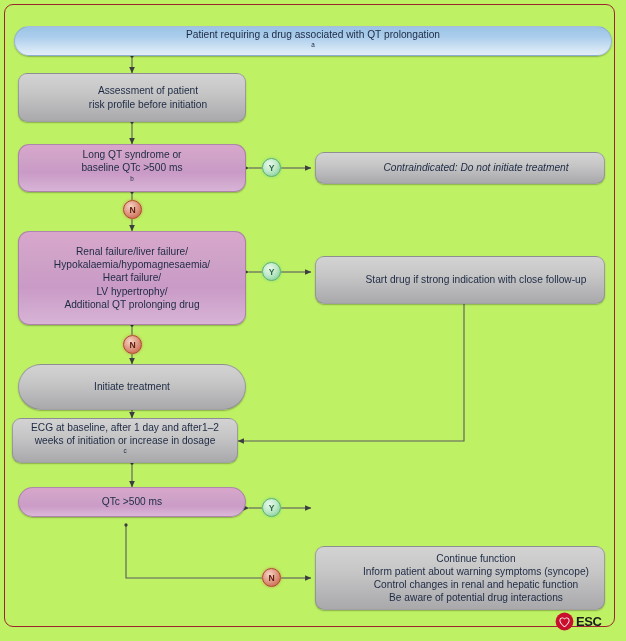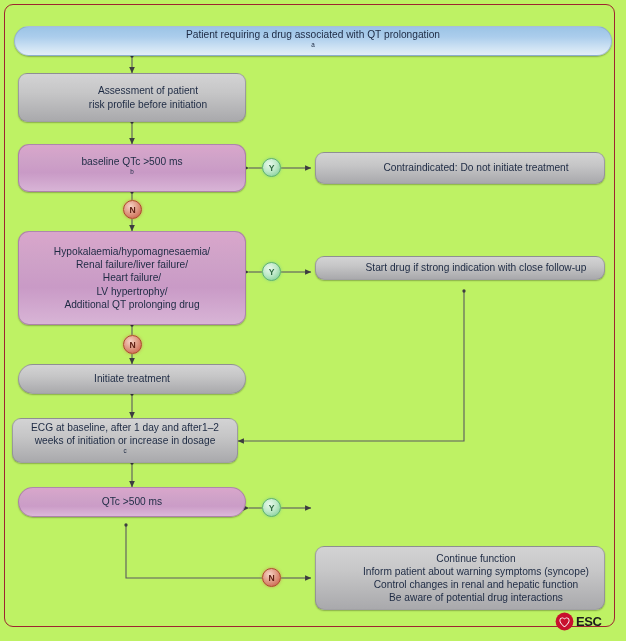--- a/index.html
+++ b/index.html
@@ -180,59 +180,60 @@
 
   <div class="node grey" style="left:18px; top:73px; width:228px; height:49px;">
     <span>
       <span class="ln">Assessment of patient</span>
       <span class="ln">risk profile before initiation</span>
     </span>
   </div>
 
   <div class="node pink" style="left:18px; top:144px; width:228px; height:48px;">
     <span>
+      <span class="ln">Long QT syndrome or</span>
       <span class="ln"><span>baseline QTc &gt;500 ms</span><sup>b</sup></span>
     </span>
   </div>
 
   <div class="badge badge-y" style="left:262px; top:158px;">
     <span>Y</span>
   </div>
 
-  <div class="node grey" style="left:315px; top:152px; width:290px; height:32px;">
+  <div class="node grey" style="left:315px; top:152px; width:290px; height:32px;font-style:italic;">
     <span>Contraindicated: Do not initiate treatment</span>
   </div>
 
   <div class="badge badge-n" style="left:123px; top:200px;">
     <span>N</span>
   </div>
 
   <div class="node pink" style="left:18px; top:231px; width:228px; height:94px;">
     <span>
+      <span class="ln">Renal failure/liver failure/</span>
       <span class="ln">Hypokalaemia/hypomagnesaemia/</span>
-      <span class="ln">Renal failure/liver failure/</span>
       <span class="ln">Heart failure/</span>
       <span class="ln">LV hypertrophy/</span>
       <span class="ln">Additional QT prolonging drug</span>
     </span>
   </div>
 
   <div class="badge badge-y" style="left:262px; top:262px;">
     <span>Y</span>
   </div>
 
-  <div class="node grey" style="left:315px; top:256px; width:290px; height:24px;">
+  <div class="node grey" style="left:315px; top:256px; width:290px; height:48px;">
     <span>Start drug if strong indication with close follow-up</span>
   </div>
 
   <div class="badge badge-n" style="left:123px; top:335px;">
     <span>N</span>
   </div>
 
-  <div class="node grey-pill" style="left:18px; top:364px; width:228px; height:30px;justify-content:center;">
+  <div class="node grey-pill" style="left:18px; top:364px; width:228px; height:46px;justify-content:center;">
     <span>Initiate treatment</span>
   </div>
 
   <div class="node grey" style="left:12px; top:418px; width:226px; height:45px; padding:15px 5px;">
     <span>
       <span class="ln">ECG at baseline, after 1 day and after1–2</span>
       <span class="ln"><span>weeks of initiation or increase in dosage</span><sup>c</sup></span>
     </span>
   </div>
 

